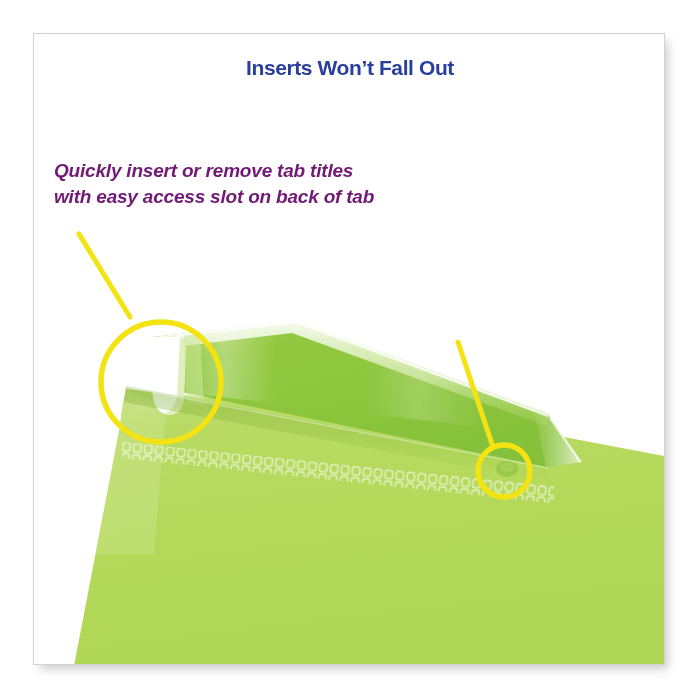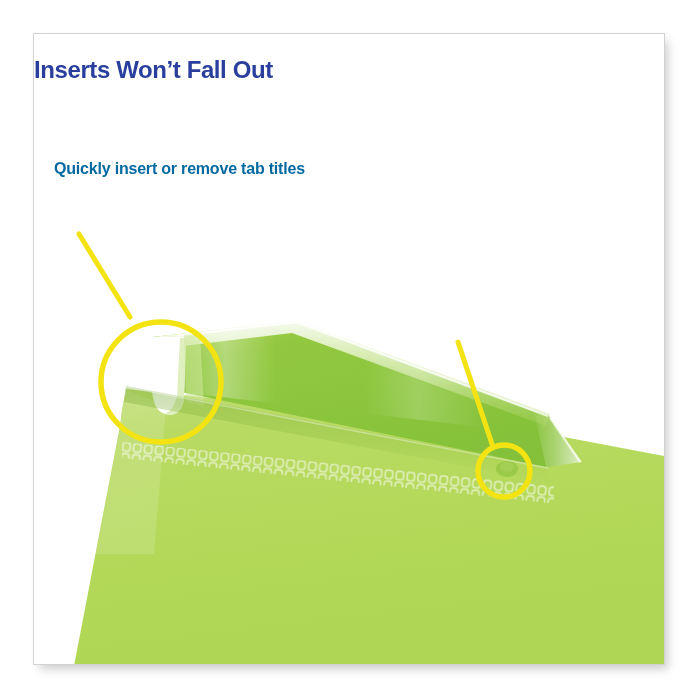--- a/index.html
+++ b/index.html
@@ -23,32 +23,34 @@
     border:1px solid #d2d2d2;
     box-sizing:border-box;
     box-shadow:5px 6px 9px -2px rgba(90,90,90,0.30);
     overflow:hidden;
   }
   
   #headline{
     position:absolute;
     left:0;top:22px;
     width:632px;
-    font-size:24px;
+    text-align:center;
+    font-size:21px;
     font-weight:bold;
     letter-spacing:-0.4px;
     color:#2a3f9d;
     white-space:nowrap;
   }
   
   .caption{
     position:absolute;
+    font-style:italic;
     font-weight:bold;
-    color:#0369a1;
-    font-size:16px;
+    color:#701a75;
+    font-size:19px;
     line-height:1.37;
     letter-spacing:-0.2px;
     white-space:nowrap;
   }
   #caption-left{ left:20px; top:124px; }
   #caption-right{ left:311px; top:238px; }
 
   
   #photo{
     position:absolute;
@@ -202,17 +204,18 @@
           <path d="M 424,308 L 459,413" fill="none" stroke="#f3e312" stroke-width="5" stroke-linecap="round"></path>
           <circle cx="470" cy="437" r="26" fill="none" stroke="#f3e312" stroke-width="5.5"></circle>
         </g>
       </svg>
     </div>
 
     <div id="headline">Inserts Won’t Fall Out</div>
 
     <div id="caption-left" class="caption">
       <div>Quickly insert or remove tab titles</div>
+      <div>with easy access slot on back of tab</div>
     </div>
 
 
   </div>
 </div>
 
 </body></html>

